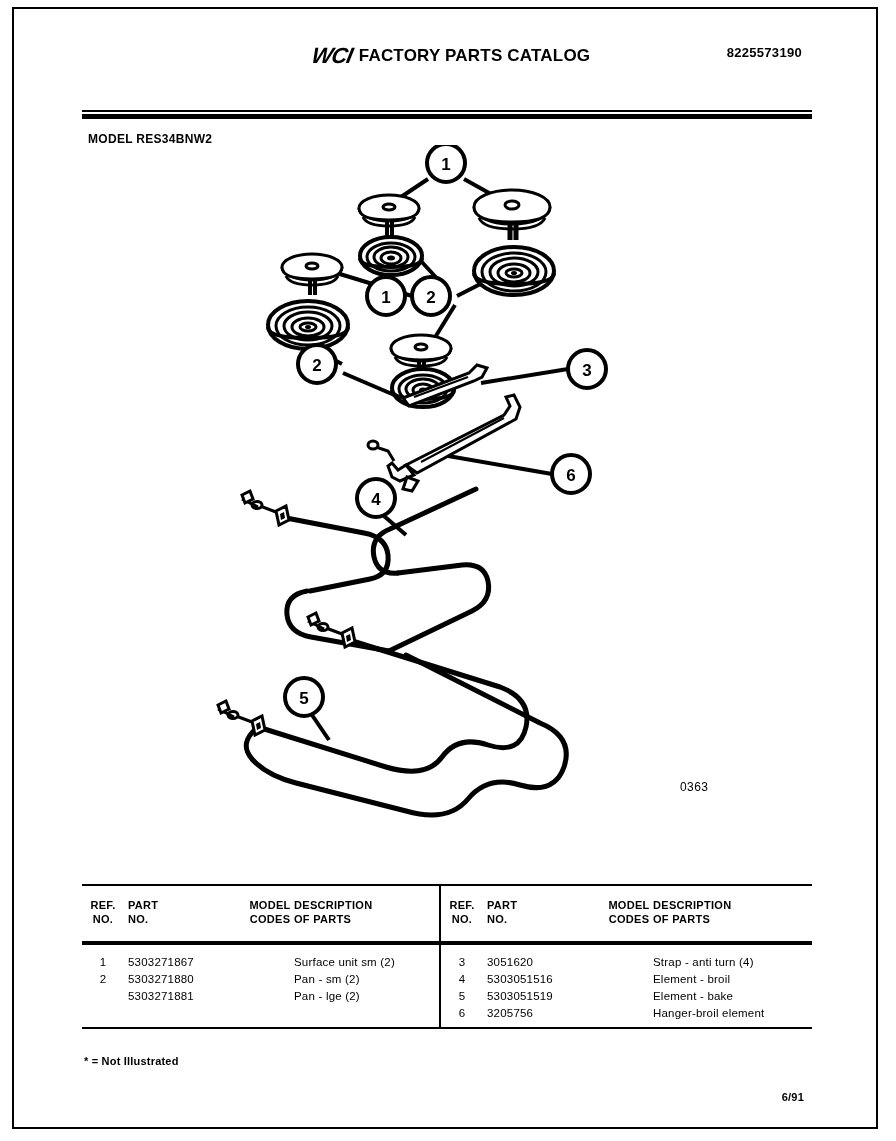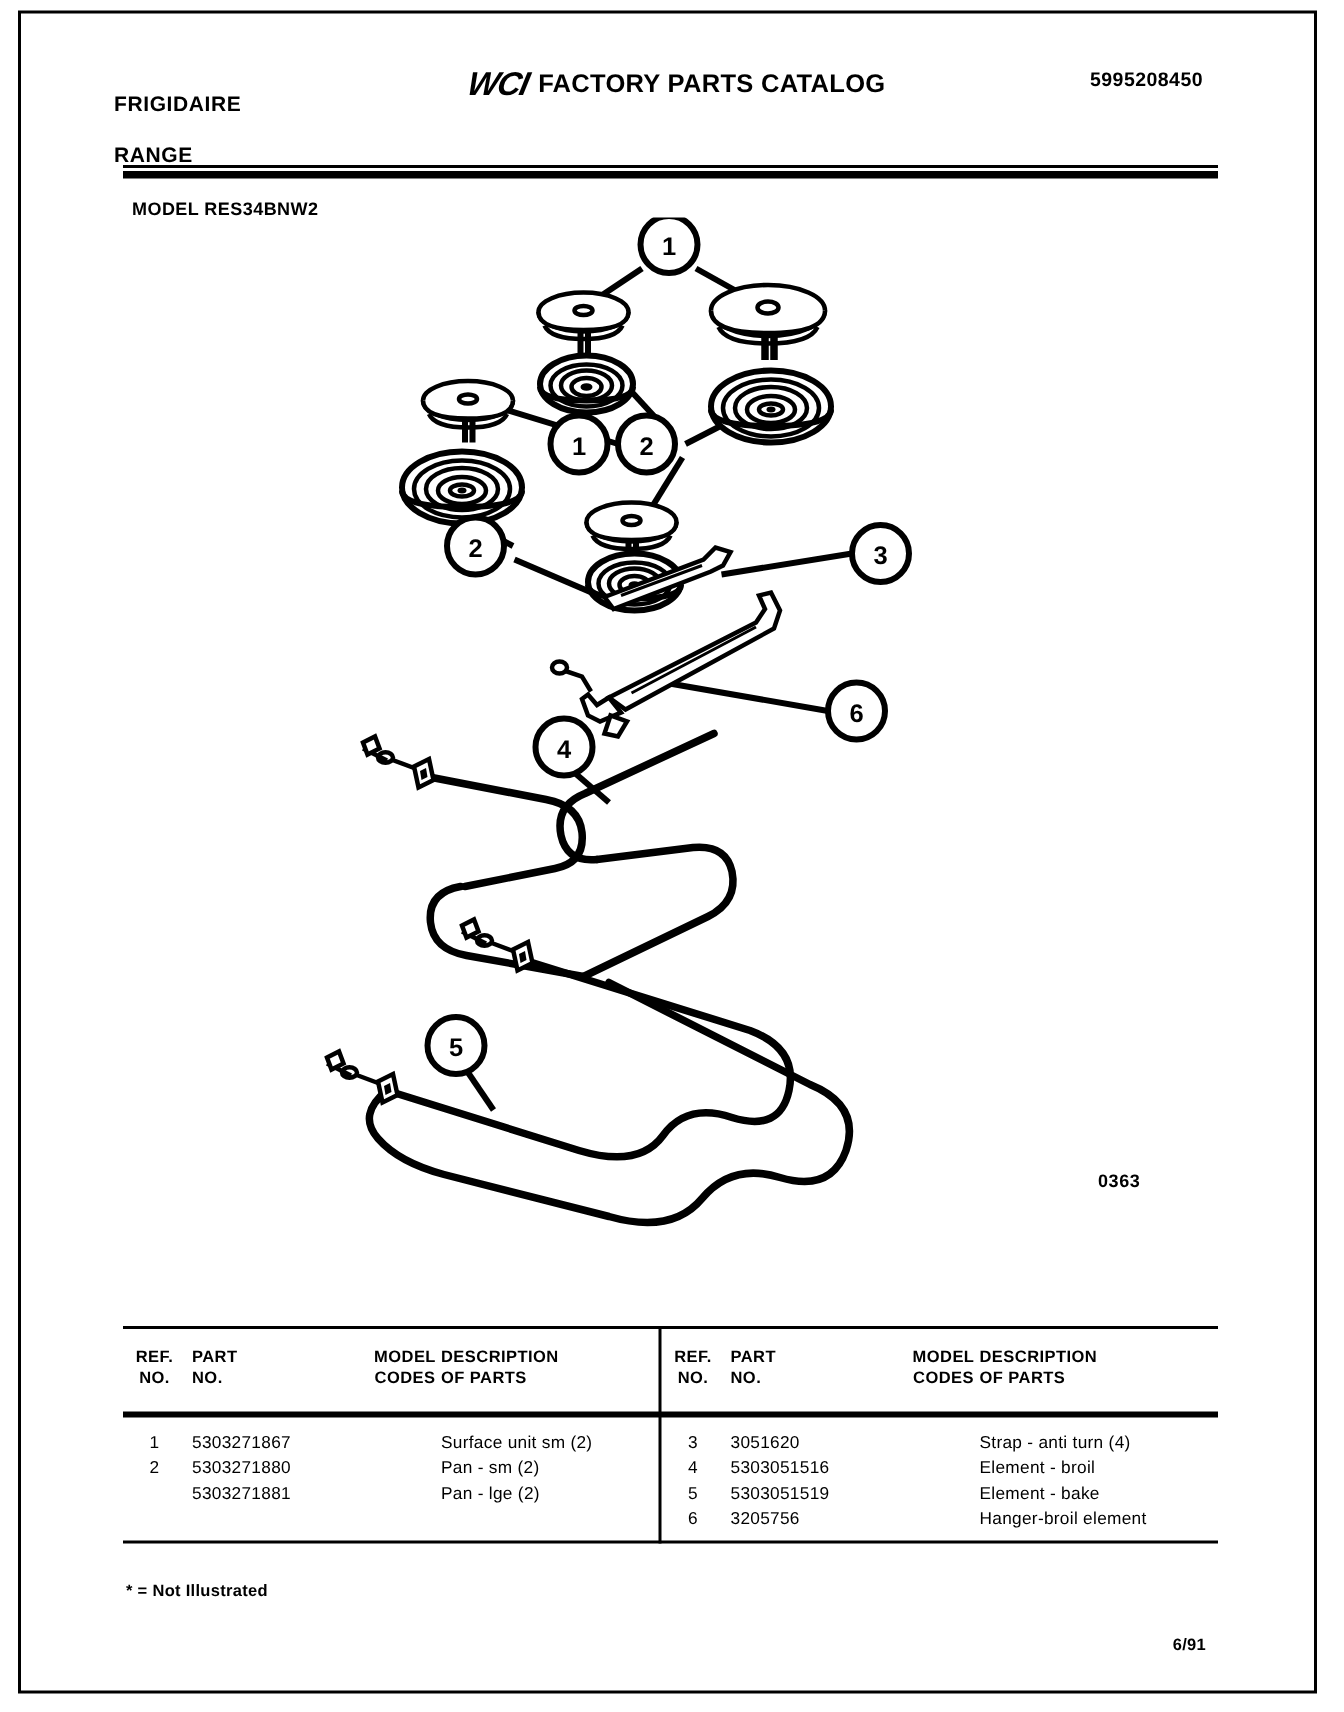--- a/index.html
+++ b/index.html
@@ -96,24 +96,24 @@
   .illustration {
     position: absolute;
     left: 76px;
     top: 145px;
     width: 744px;
     height: 680px;
   }
   .illustration svg { display: block; }
   .drawing-number {
     position: absolute;
-    left: 732px;
+    left: 680px;
     top: 780px;
     font-size: 12px;
-    font-weight: bold;
+    font-weight: normal;
     letter-spacing: 0.4px;
   }
   
   .parts-table {
     position: absolute;
     left: 82px;
     top: 884px;
     width: 730px;
     height: 145px;
   }
@@ -192,30 +192,26 @@
     letter-spacing: 0.2px;
   }
 </style>
 </head>
 <body>
 
 <div id="page">
 
   <div class="page-frame"></div>
 
-  <div class="brand">
-    <span>FRIGIDAIRE</span>
-    <span>RANGE</span>
-  </div>
 
   <div class="catalog-title">
     <span class="wci-logo">WCI</span><span>FACTORY PARTS CATALOG</span>
   </div>
 
-  <div class="catalog-number">5995208450</div>
+  <div class="catalog-number">8225573190</div>
 
   <div class="rule-thin"></div>
   <div class="rule-thick"></div>
 
   <div class="model-line">MODEL RES34BNW2</div>
 
   <div class="illustration">
     <svg width="744" height="680" viewBox="0 0 744 680" xmlns="http://www.w3.org/2000/svg">
       <defs>
 

